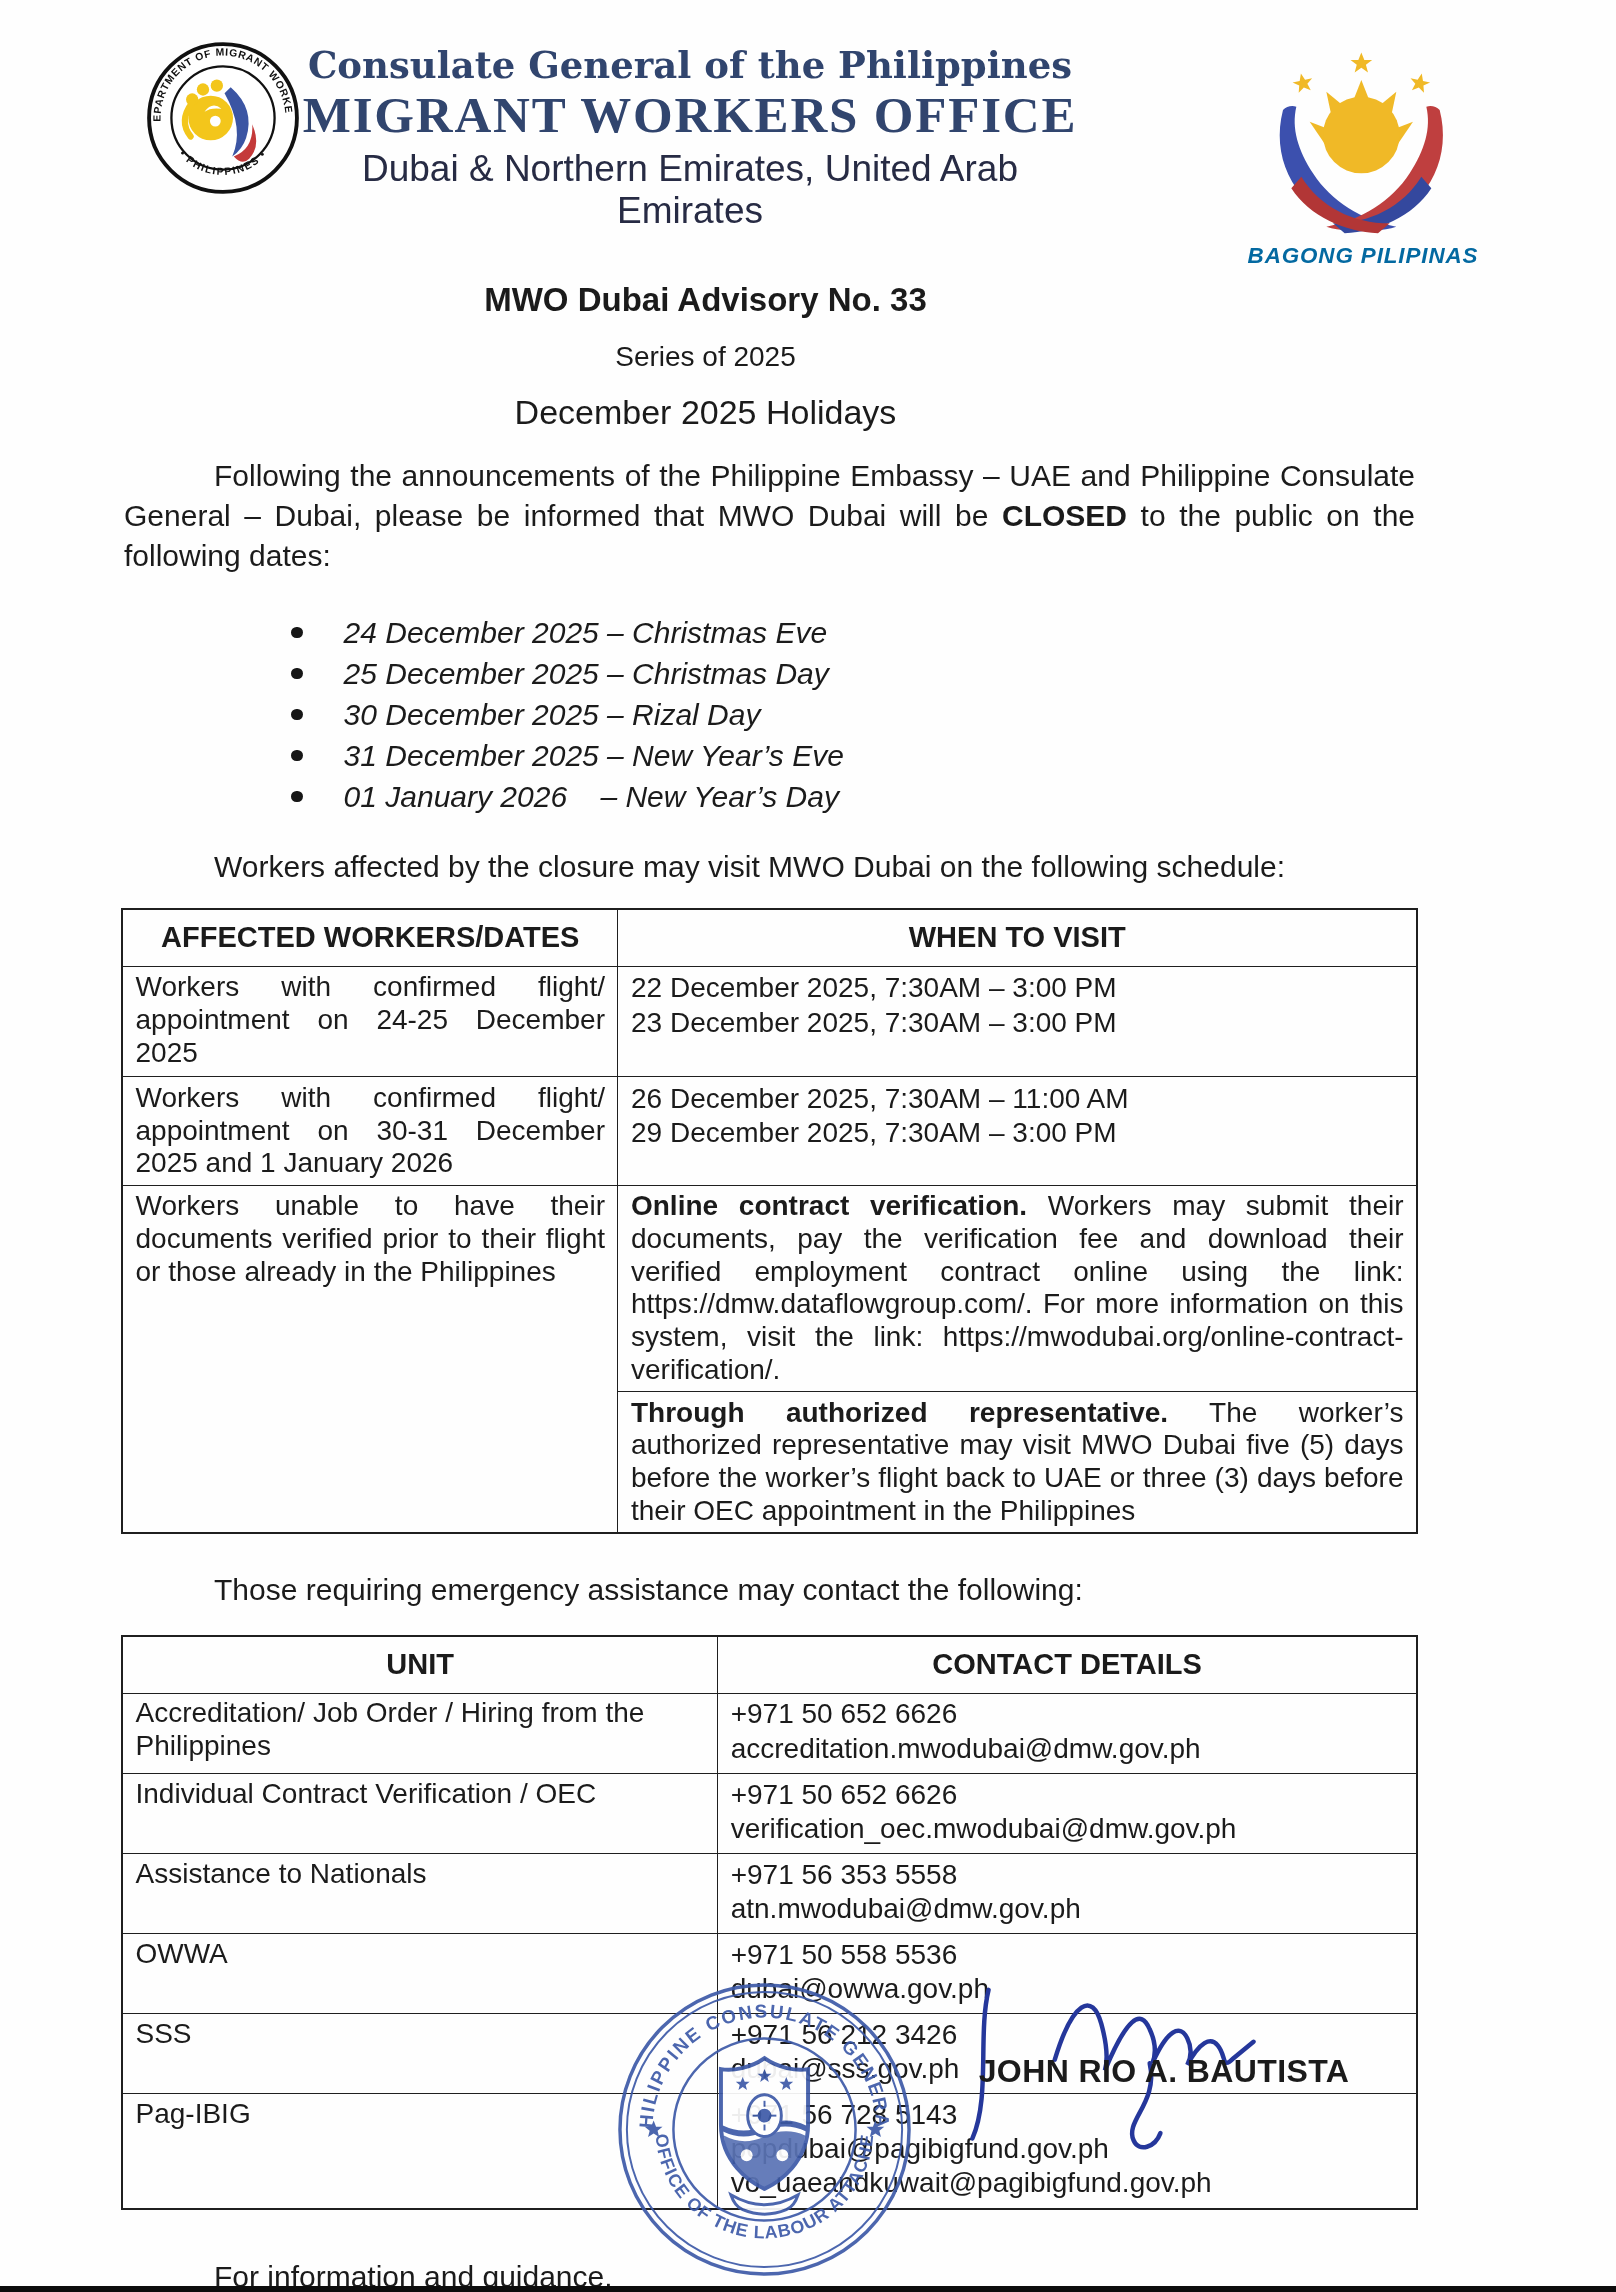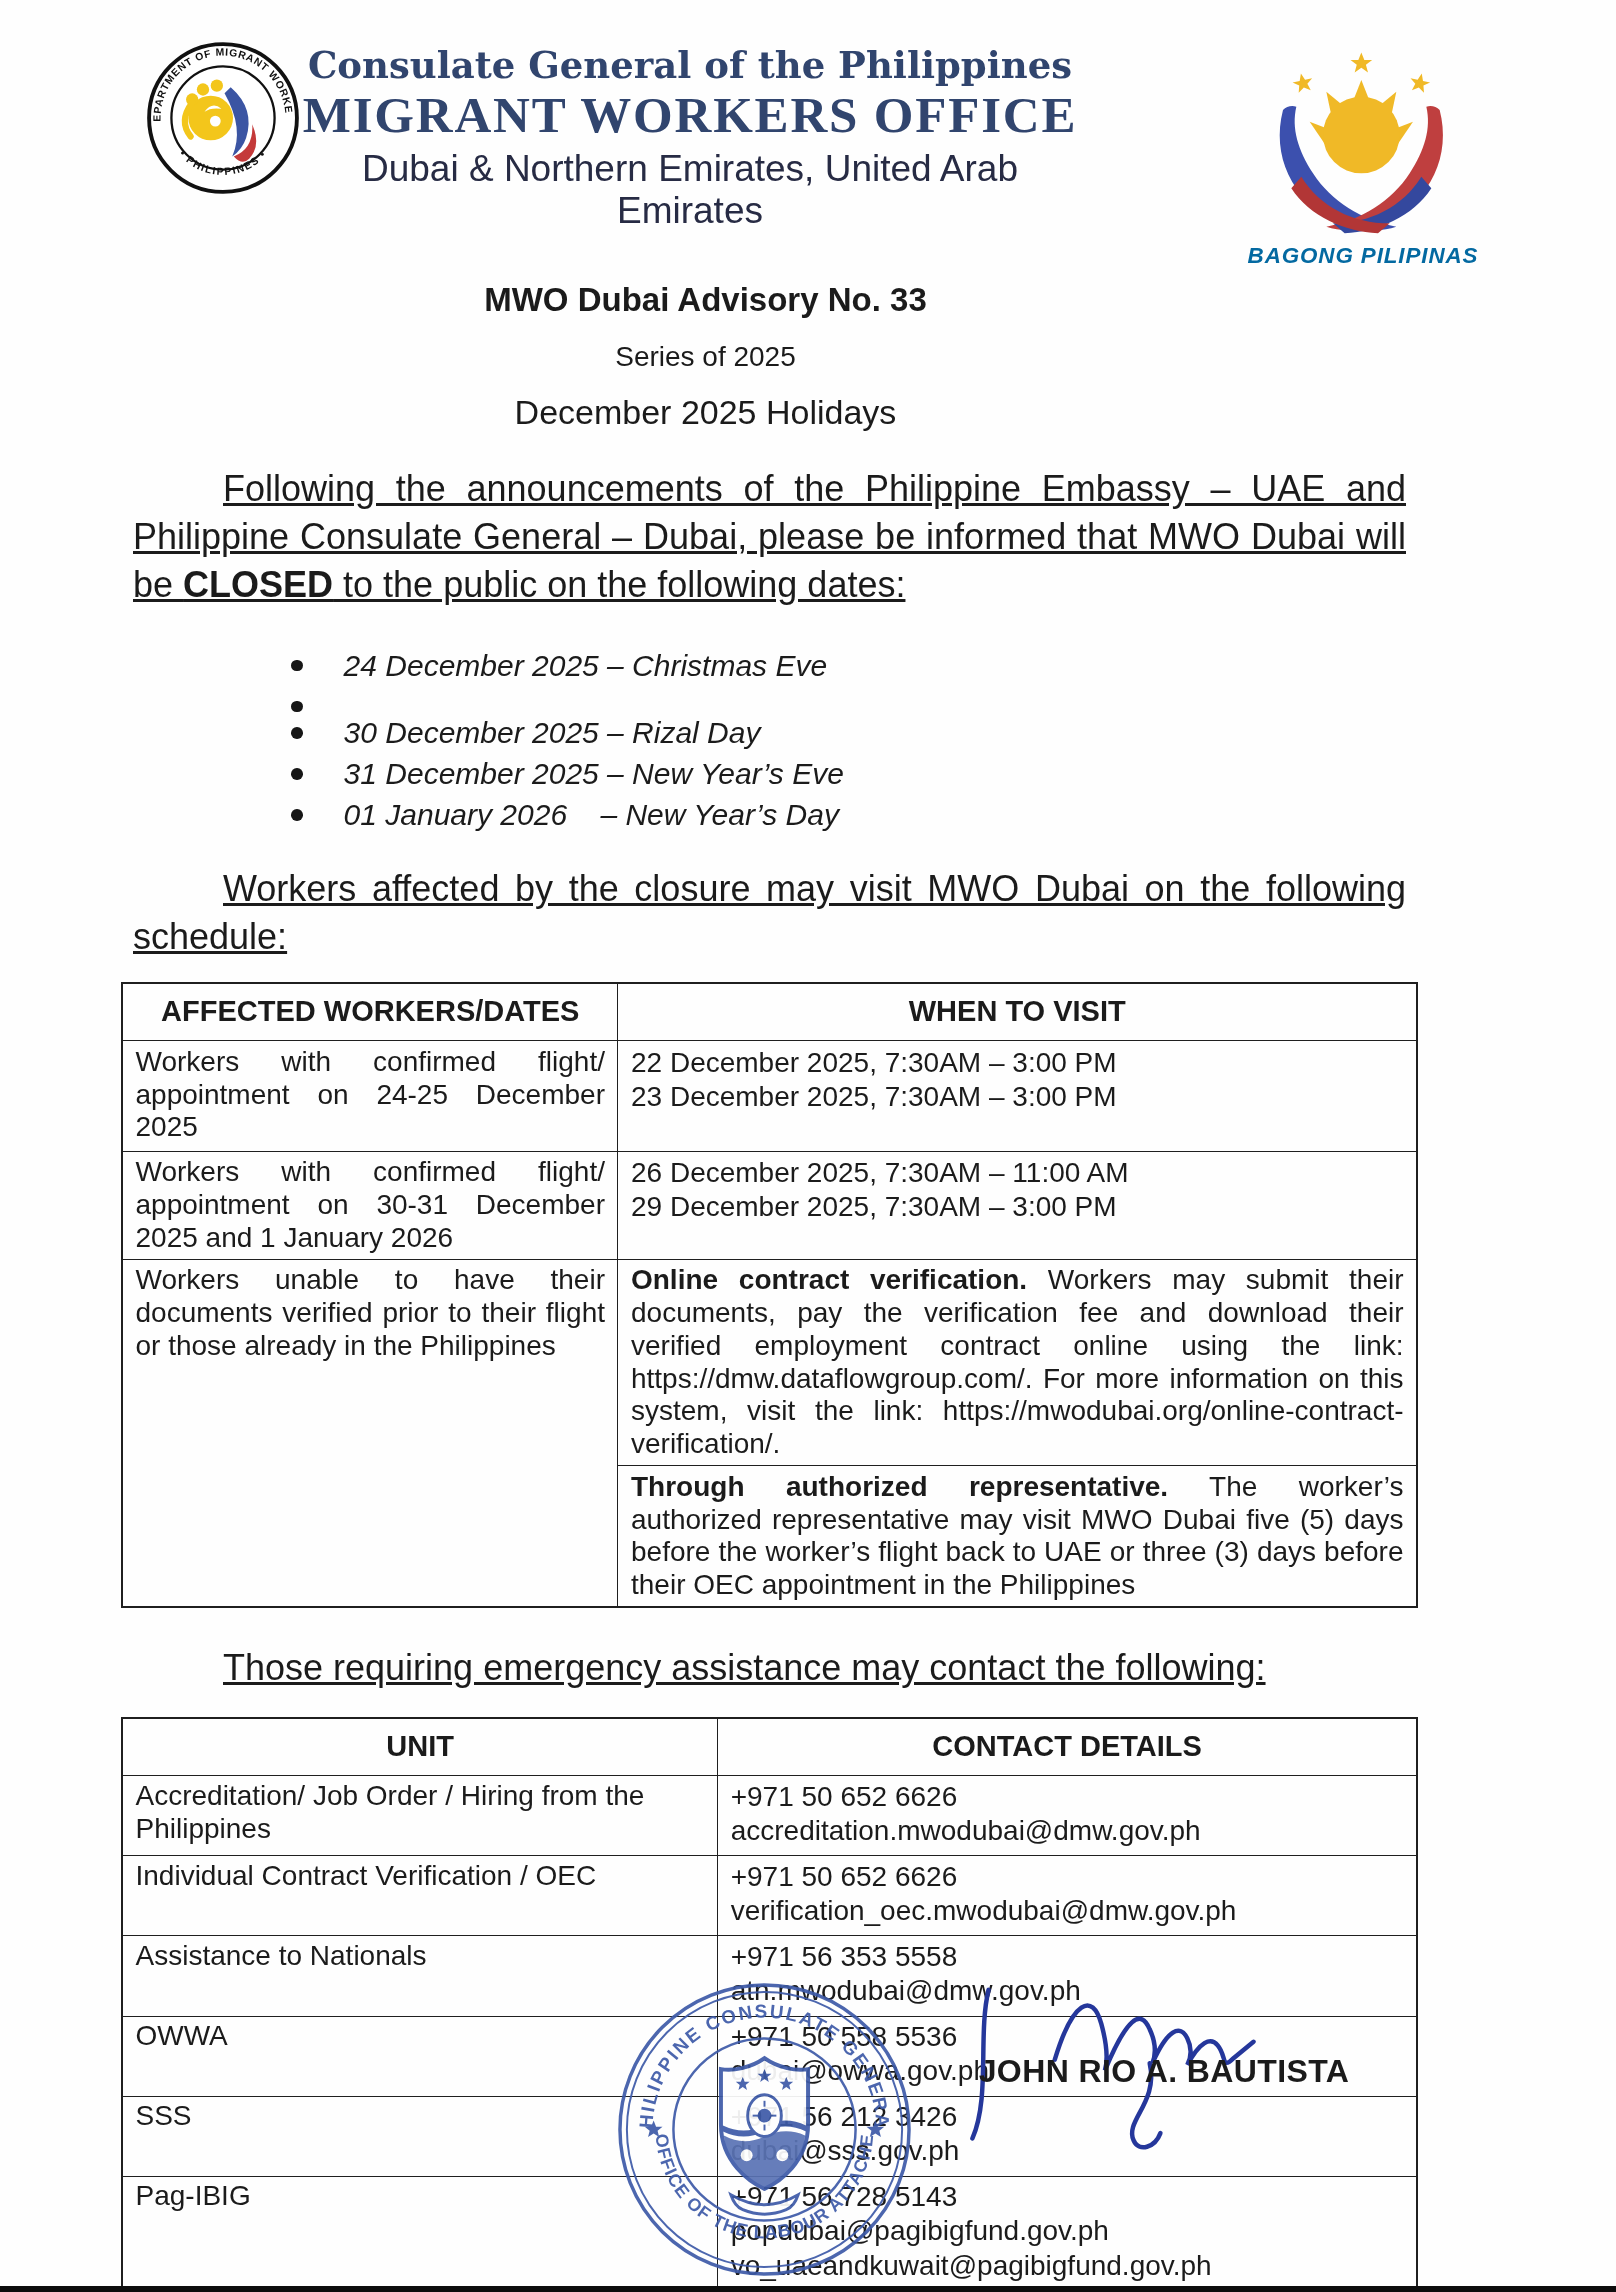--- a/index.html
+++ b/index.html
@@ -16,21 +16,21 @@
   .h-location{font-family:Liberation Sans, sans-serif; font-size:37px; color:#272b44; margin-top:5.4px;}
   .logo-bagong{position:absolute; left:1243px; top:50px; width:240px; text-align:center;}
   .bagong-caption{font-size:22.4px; font-weight:700; font-style:italic; letter-spacing:0.9px; color:#0369a1; margin-top:0px;}
   
   .title-block{position:absolute; left:0; top:281px; width:1411px; text-align:center;}
   .t-advisory{font-size:33px; font-weight:700;}
   .t-series{font-size:28px; margin-top:22px;}
   .t-subject{font-size:34px; font-weight:400; margin-top:20px;}
   
   .flow{position:absolute; left:121px; top:453px; width:1297px;}
-  .para{font-size:36px; line-height:1.33; text-align:justify; text-indent:90px; margin:12px;text-decoration:underline;}
+  .para{font-size:30px; line-height:1.33; text-align:justify; text-indent:90px; margin:3px;}
   .pre{white-space:pre-wrap;font-style:italic;}
   .holiday-list{margin:36px 0 0 170px;}
   .holiday-item{display:flex; align-items:flex-start; font-size:30px; line-height:41px;}
   .dot{width:11.6px; height:11.6px; border-radius:50%; background:#161616; margin:15px 41px 0 0; flex:none;}
   .schedule-intro{margin-top:30px;}
   
   table{border-collapse:collapse; width:100%; table-layout:fixed;}
   .doc-table{margin-top:21.5px; border:2.7px solid #1f1f1f; font-size:28px; line-height:1.17;}
   .doc-table th, .doc-table td{border:1.8px solid #1f1f1f; padding:4.5px 12.5px; vertical-align:top;}
   .doc-table th{text-align:center; font-weight:700; font-size:29px; padding:11px 9px;}
@@ -120,20 +120,21 @@
 
     <p class="para"><span>Following the announcements of the Philippine Embassy – UAE and Philippine Consulate General – Dubai, please be informed that MWO Dubai will be </span><b>CLOSED</b><span> to the public on the following dates:</span></p>
 
     <div class="holiday-list">
       <div class="holiday-item">
           <span class="dot"></span>
           <span class="pre">24 December 2025 – Christmas Eve</span>
         </div>
       <div class="holiday-item">
           <span class="dot"></span>
+          <span class="pre">25 December 2025 – Christmas Day</span>
         </div>
       <div class="holiday-item">
           <span class="dot"></span>
           <span class="pre">30 December 2025 – Rizal Day</span>
         </div>
       <div class="holiday-item">
           <span class="dot"></span>
           <span class="pre">31 December 2025 – New Year’s Eve</span>
         </div>
       <div class="holiday-item">

